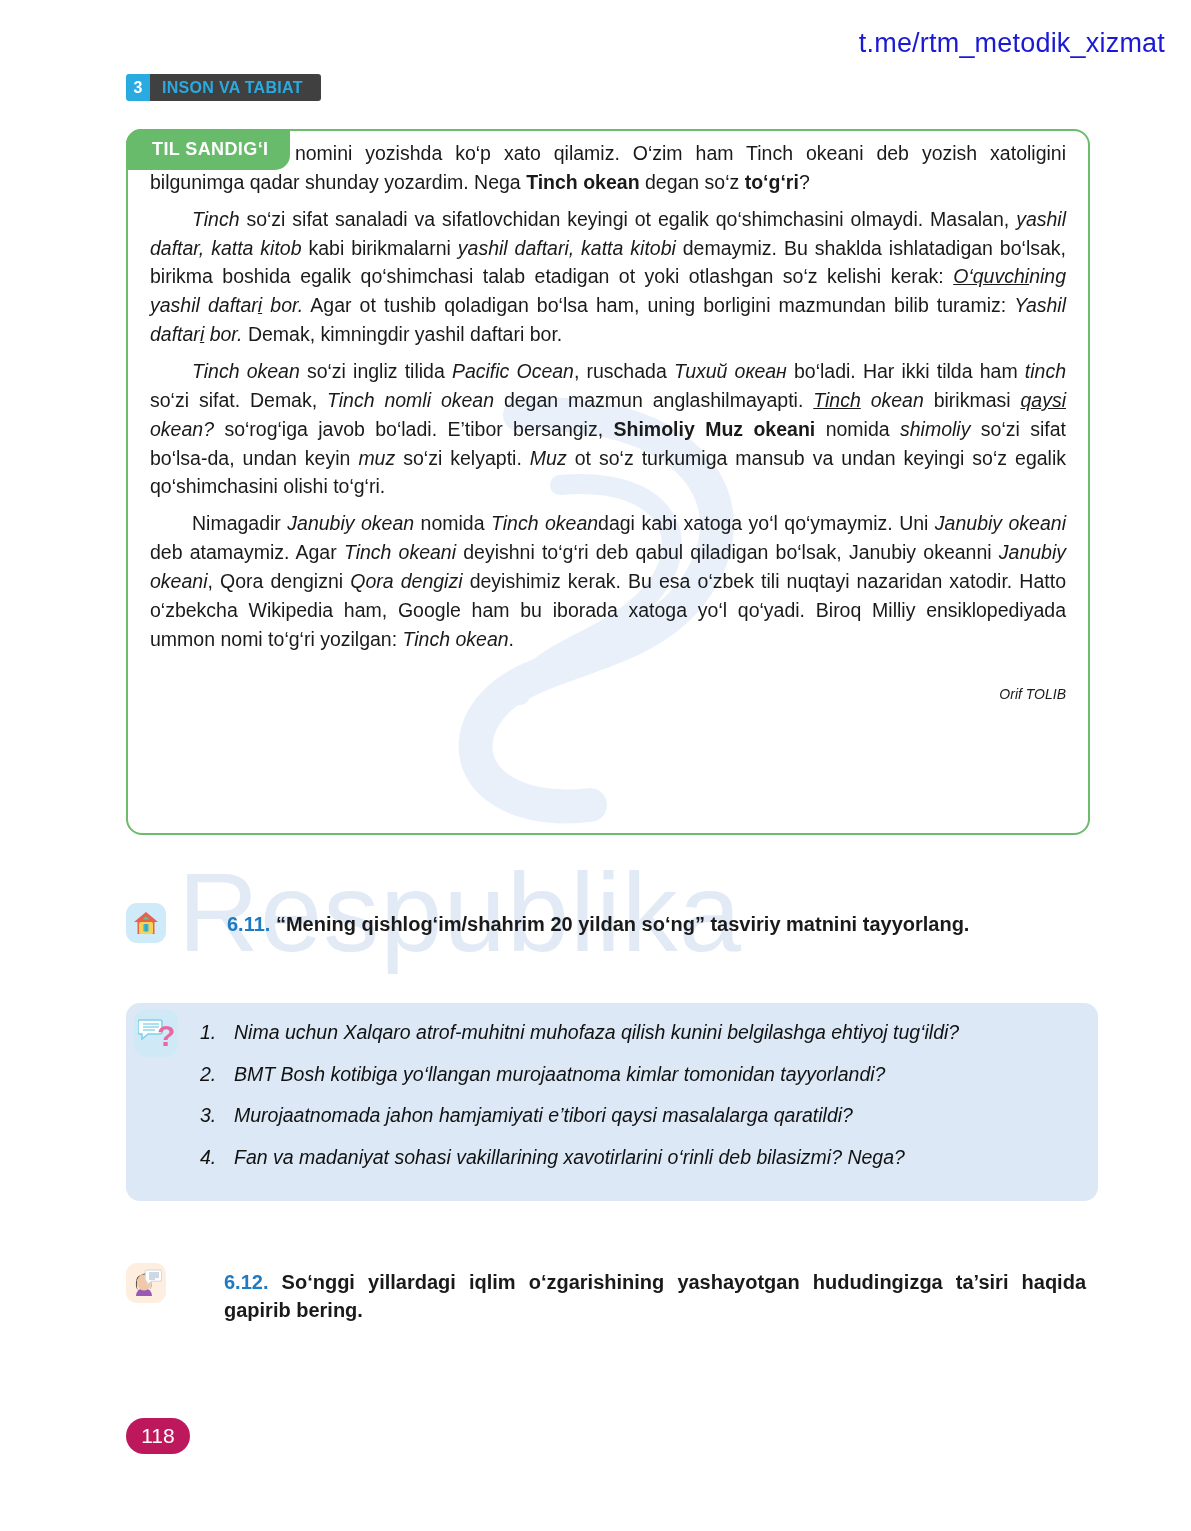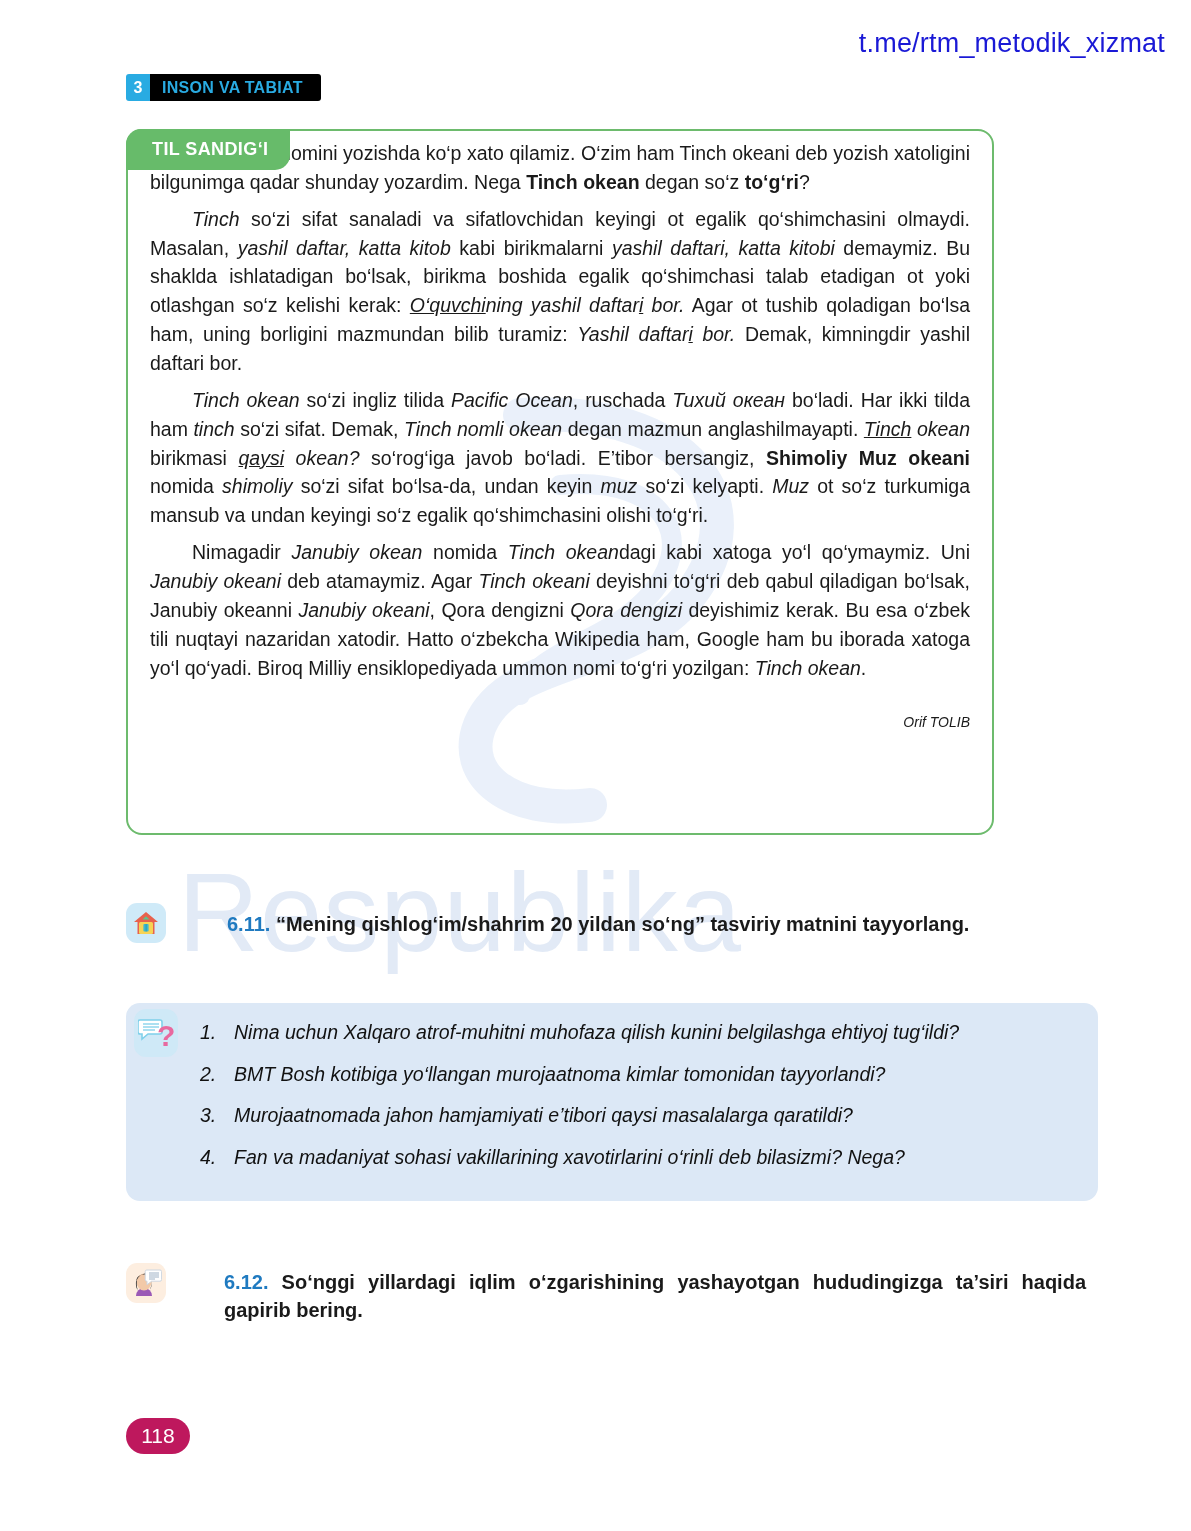--- a/index.html
+++ b/index.html
@@ -81,36 +81,36 @@
     background: #29abe2;
     color: #ffffff;
     font-weight: bold;
     font-size: 16px;
     display: flex;
     align-items: center;
     justify-content: center;
     width: 24px;
   }
   #chapter-title {
-    background: #000000;
+    background: #404040;
     color: #29abe2;
     font-weight: bold;
     font-size: 16px;
     display: flex;
     align-items: center;
     padding: 0 18px 0 12px;
     letter-spacing: .3px;
   }
 
   
   #til-sandigi-box {
     position: absolute;
     left: 126px;
     top: 129px;
-    width: 868px;
+    width: 964px;
     min-height: 706px;
     border: 2px solid #6dbb6d;
     border-radius: 16px;
     background: transparent;
     z-index: 3;
     padding: 0 22px 18px 22px;
   }
   #til-sandigi-tab {
     position: absolute;
     left: -2px;

